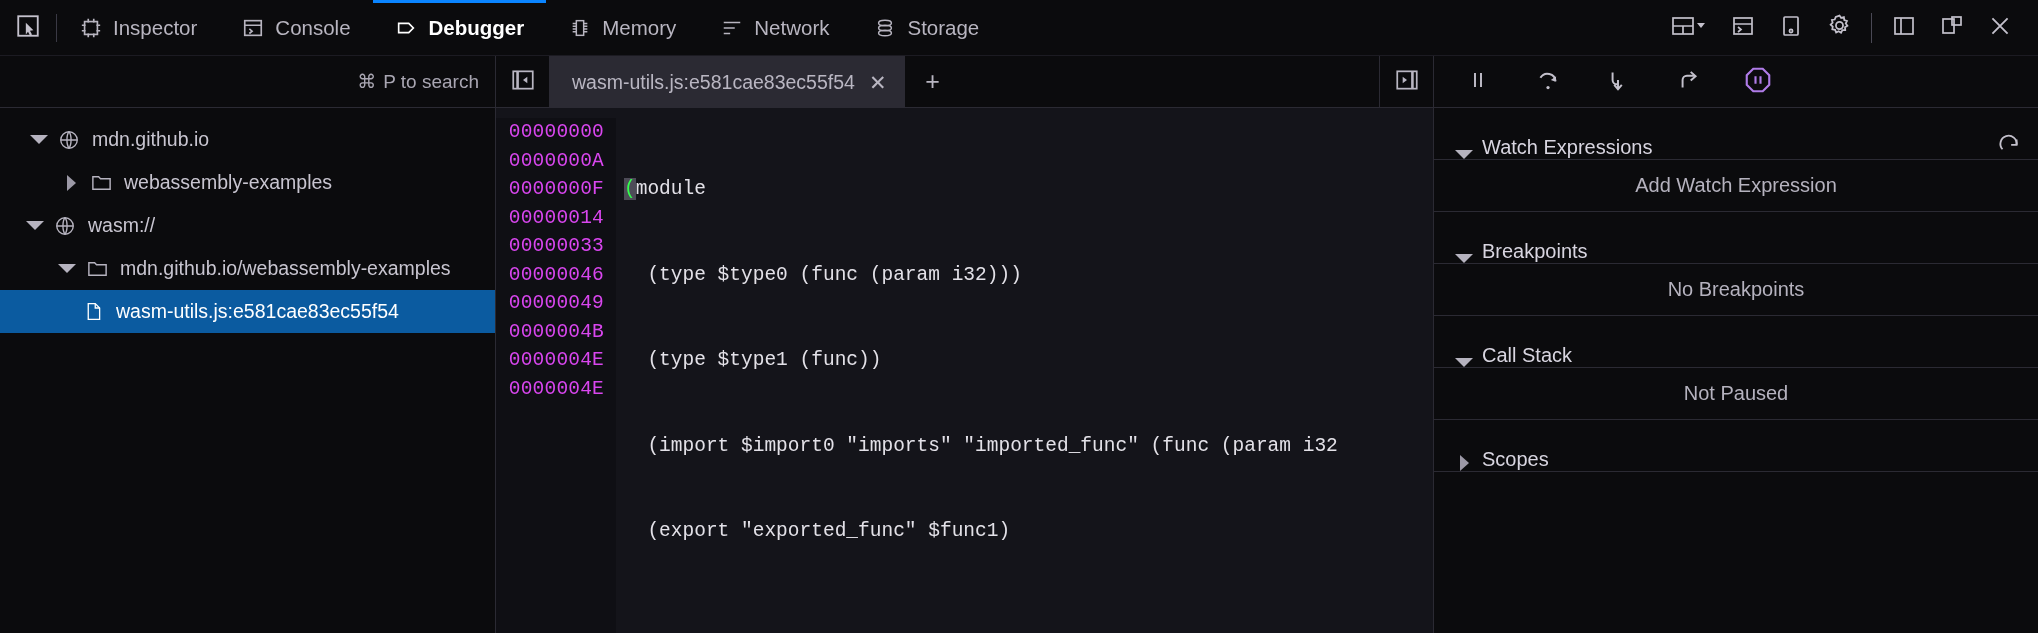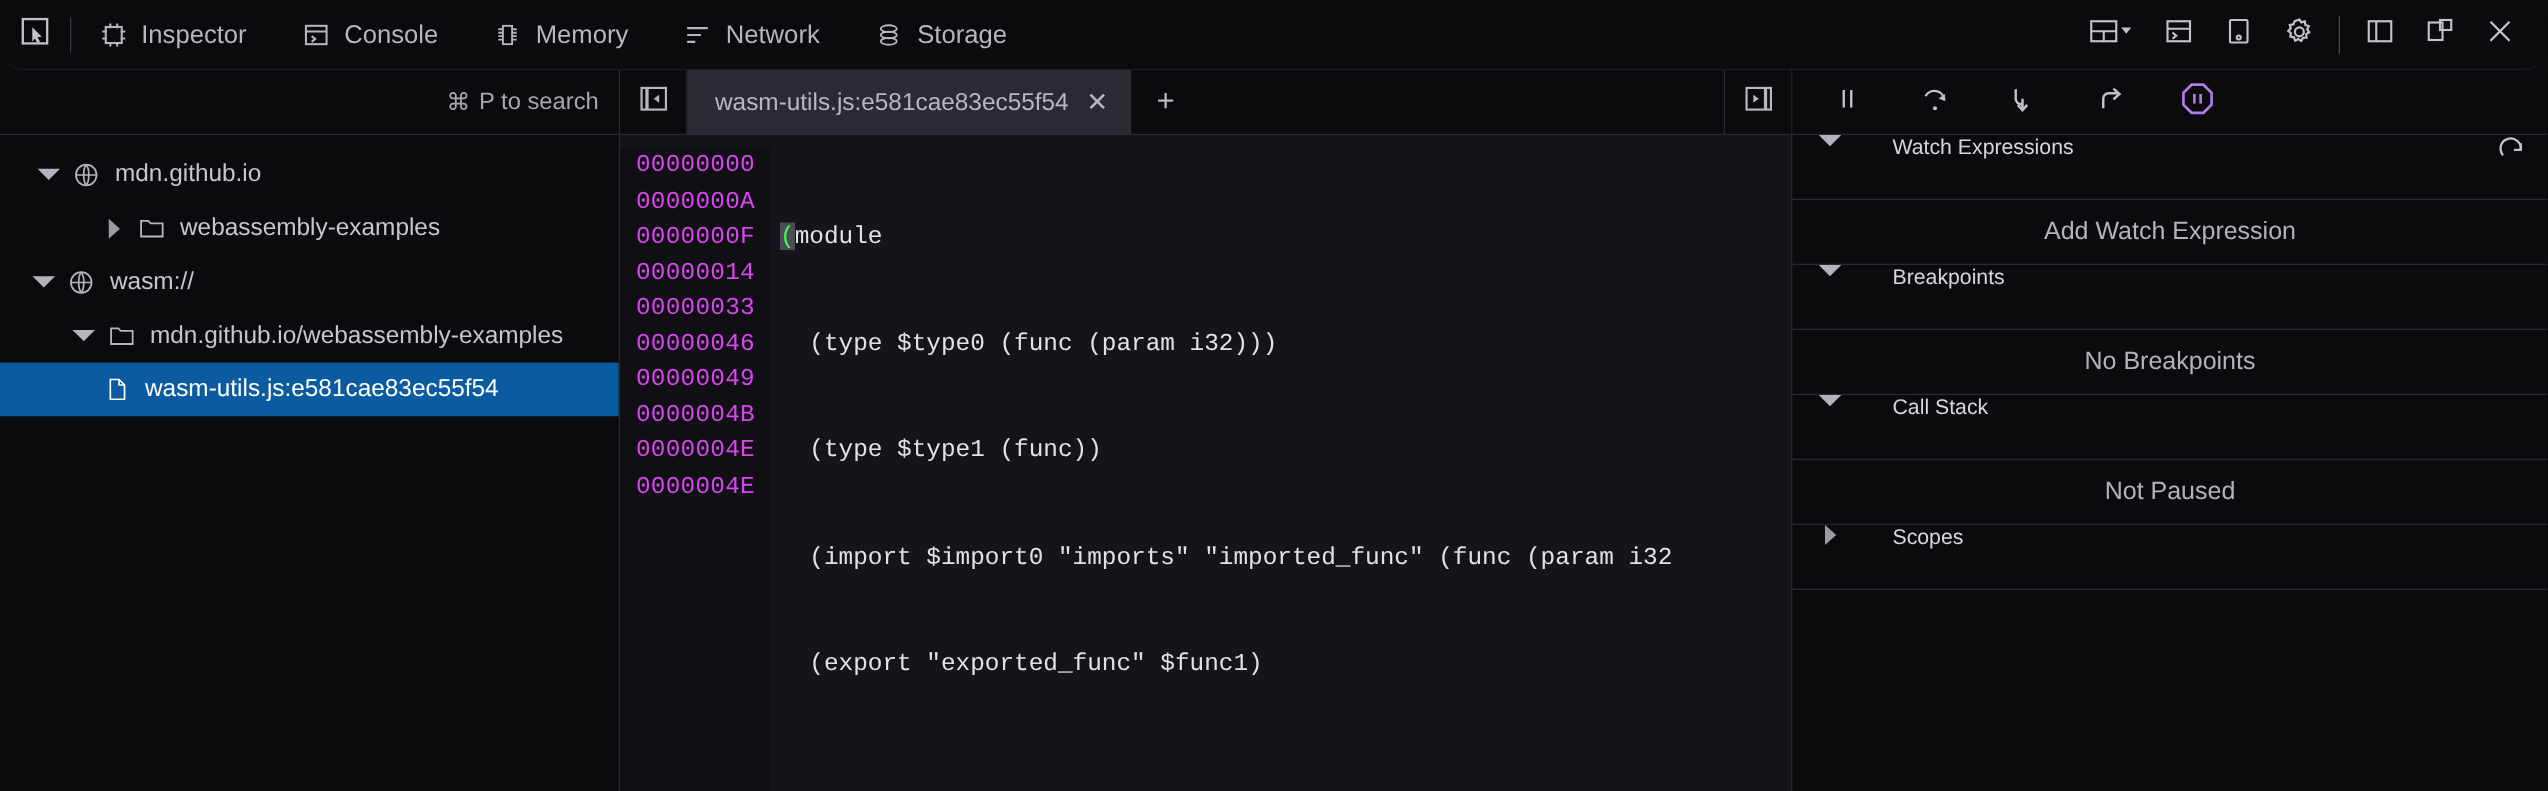--- a/index.html
+++ b/index.html
@@ -12,21 +12,20 @@
   }
 
   
   .devtools-toolbar {
     height: 56px;
     background: #0b0b0d;
     border-bottom: 1px solid #1c1b22;
     display: flex;
     align-items: center;
     position: relative;
-    border-radius: 19px;
   }
   .picker-btn {
     width: 56px; height: 56px;
     display: flex; align-items: center; justify-content: center;
     position: relative;
   }
   .toolbar-sep {
     width: 1px; height: 28px; background: #3a3944;
   }
   .tabs-strip { display: flex; align-items: stretch; height: 56px; }
@@ -173,26 +172,25 @@
     border-bottom: 1px solid #2b2a33;
     padding-left: 18px;
     gap: 18px;
   }
   .dbg-btn {
     width: 52px; height: 44px;
     display: flex; align-items: center; justify-content: center;
   }
   .accordion-head {
     height: 52px;
-    display: flex; align-items: flex-start;
+    display: flex; align-items: flex-end;
     padding: 0 16px;
     color: #d8d5e0;
-    font-size: 17px;
+    font-size: 20px;
     border-bottom: 1px solid #2b2a33;
-    gap: 32px;
   }
   .accordion-head .twisty { width: 28px; }
   .acc-title { margin-left: 4px; }
   .acc-action { margin-left: auto; display: flex; align-items: center; }
   .acc-body {
     min-height: 52px;
     display: flex; align-items: center; justify-content: center;
     color: #b5b2be;
     font-size: 20px;
     border-bottom: 1px solid #2b2a33;
@@ -230,20 +228,28 @@
     <div class="dt-tab">
       <span class="tab-ico">
         <svg width="22" height="22" viewBox="0 0 24 24" fill="none" stroke="#b8b5c0" stroke-width="1.8">
           <rect x="3" y="4" width="18" height="16"></rect>
           <path d="M3 9h18M8 13l3 2.5-3 2.5"></path>
         </svg>
       </span>
       <span>Console</span>
     </div>
 
+    <div class="dt-tab selected">
+      <span class="tab-ico">
+        <svg width="22" height="22" viewBox="0 0 24 24" fill="none" stroke="#ffffff" stroke-width="1.8">
+          <path d="M4 7h11l5 5-5 5H4z"></path>
+        </svg>
+      </span>
+      <span>Debugger</span>
+    </div>
 
 
 
     <div class="dt-tab">
       <span class="tab-ico">
         <svg width="22" height="22" viewBox="0 0 24 24" fill="none" stroke="#b8b5c0" stroke-width="1.6">
           <rect x="8" y="4" width="8" height="16"></rect>
           <path d="M8 7H4M8 10H4M8 13H4M8 16H4M16 7h4M16 10h4M16 13h4M16 16h4"></path>
         </svg>
       </span>
@@ -350,21 +356,21 @@
           </span>
         <span class="node-ico">
           <svg width="22" height="22" viewBox="0 0 24 24" fill="none" stroke="#b6b3bf" stroke-width="1.5">
             <circle cx="12" cy="12" r="9"></circle>
             <path d="M3 12h18M12 3c3 3.5 3 14 0 18M12 3c-3 3.5-3 14 0 18"></path>
           </svg>
         </span>
         <span class="node-label">mdn.github.io</span>
       </div>
 
-      <div class="tree-row" style="padding-left:76px">
+      <div class="tree-row" style="padding-left:56px">
         <span class="twisty">
             <i class="tri-right"></i>
           </span>
         <span class="node-ico">
           <svg width="23" height="23" viewBox="0 0 24 24" fill="none" stroke="#b6b3bf" stroke-width="1.5">
             <path d="M3 6h6l2 2h10v11H3z"></path>
           </svg>
         </span>
         <span class="node-label">webassembly-examples</span>
       </div>

